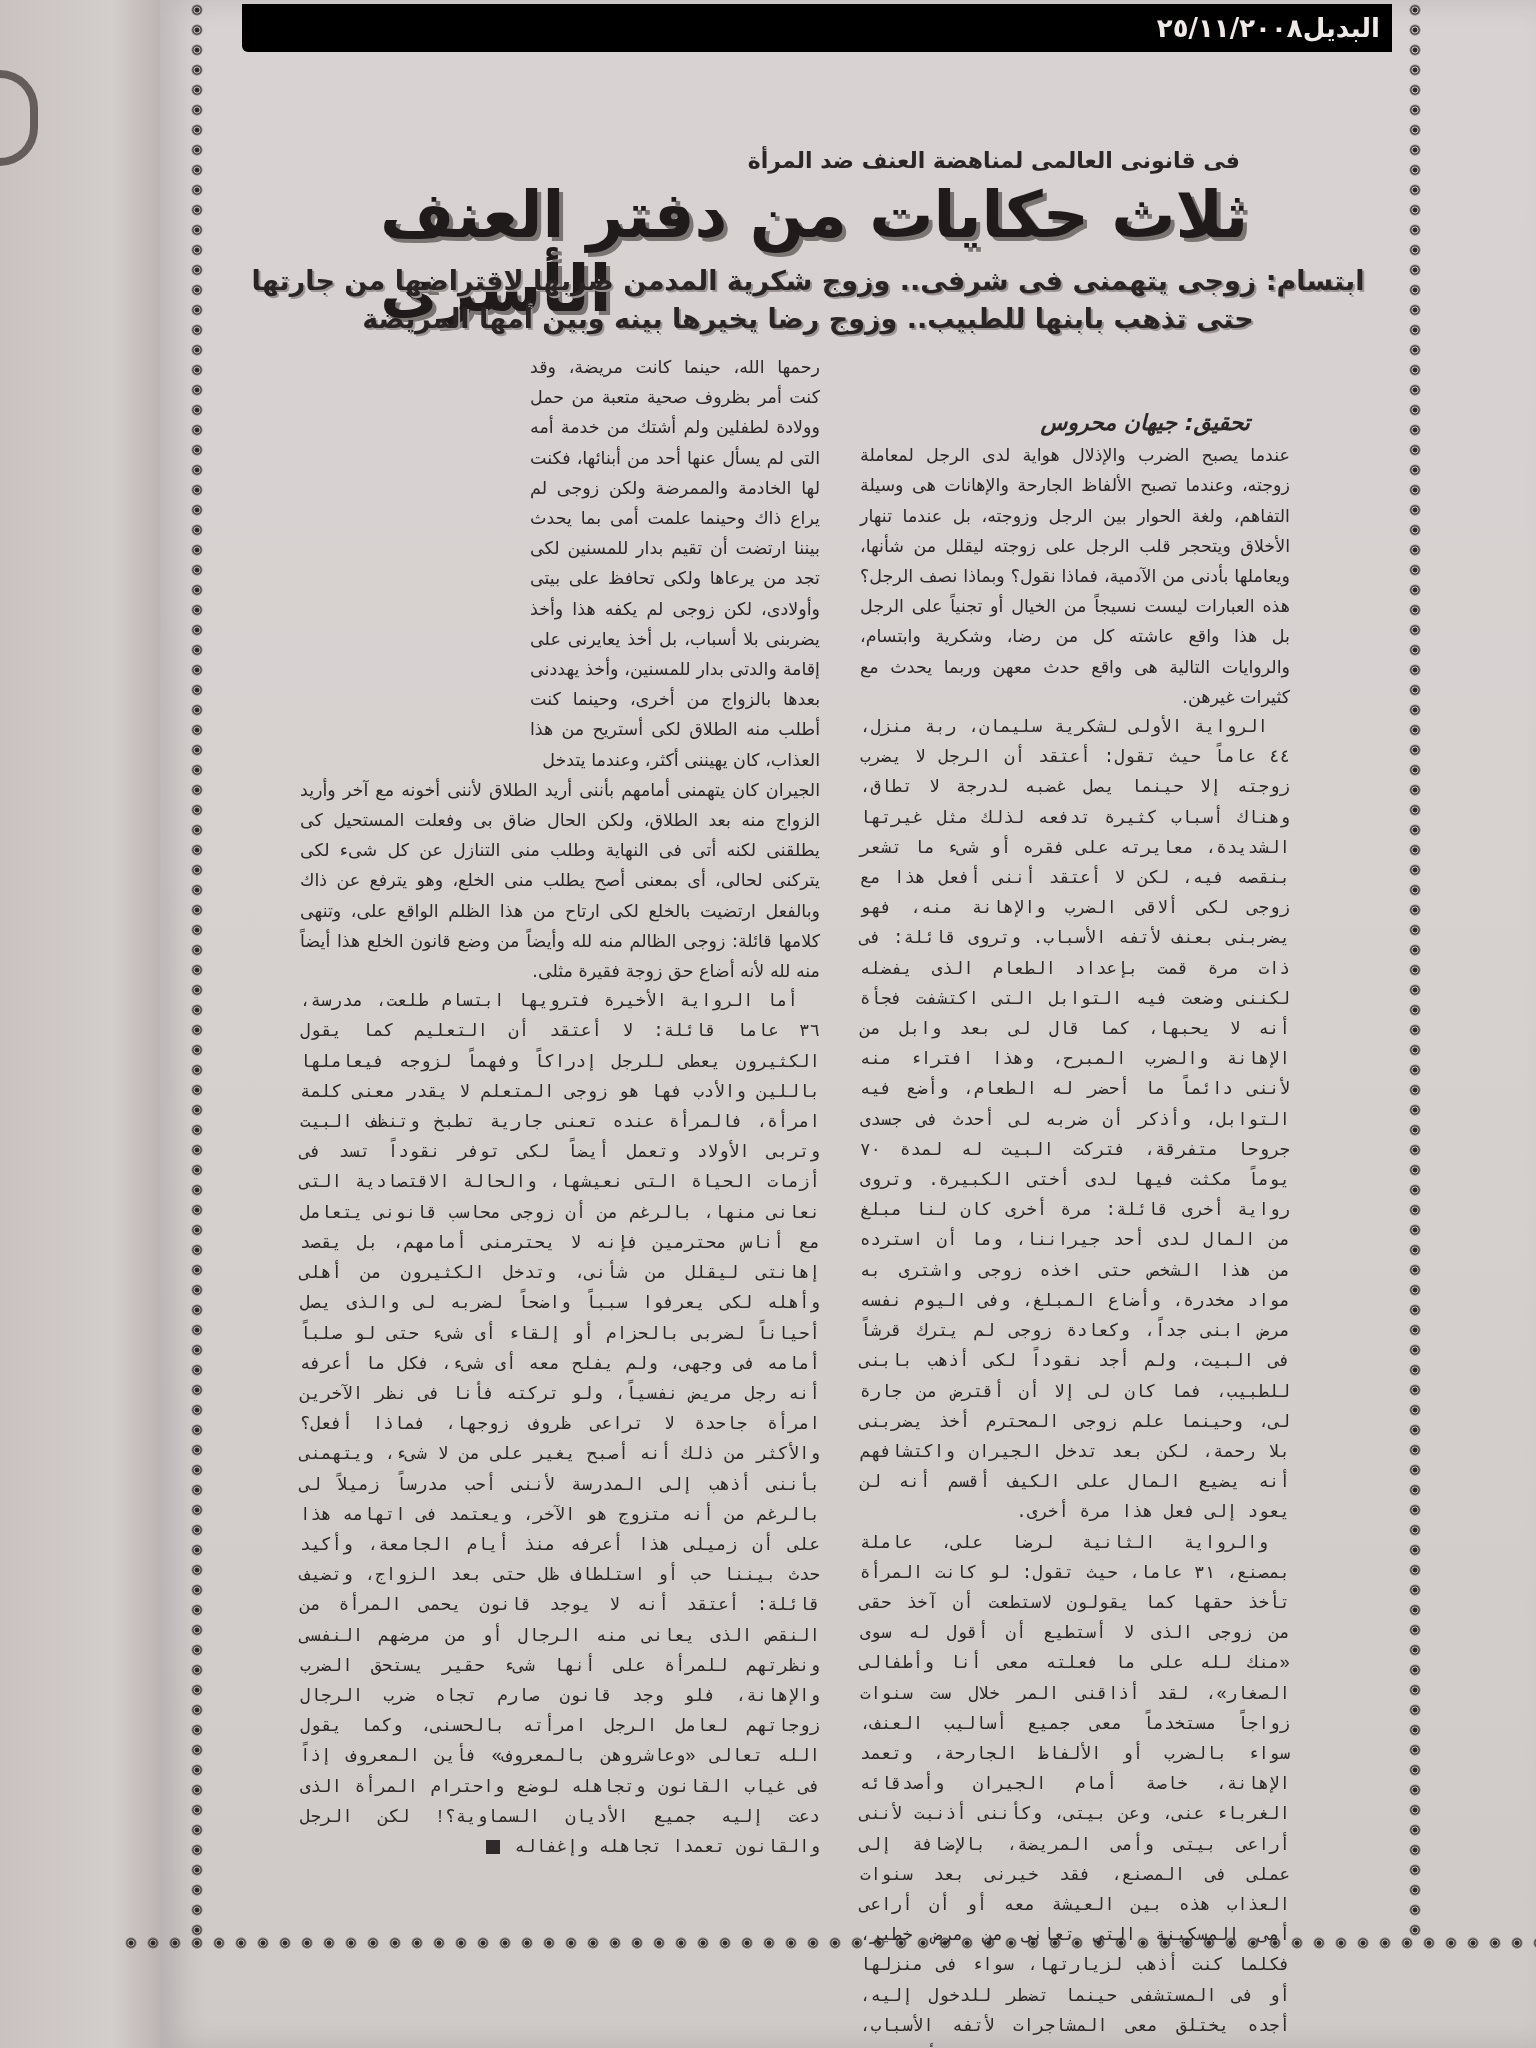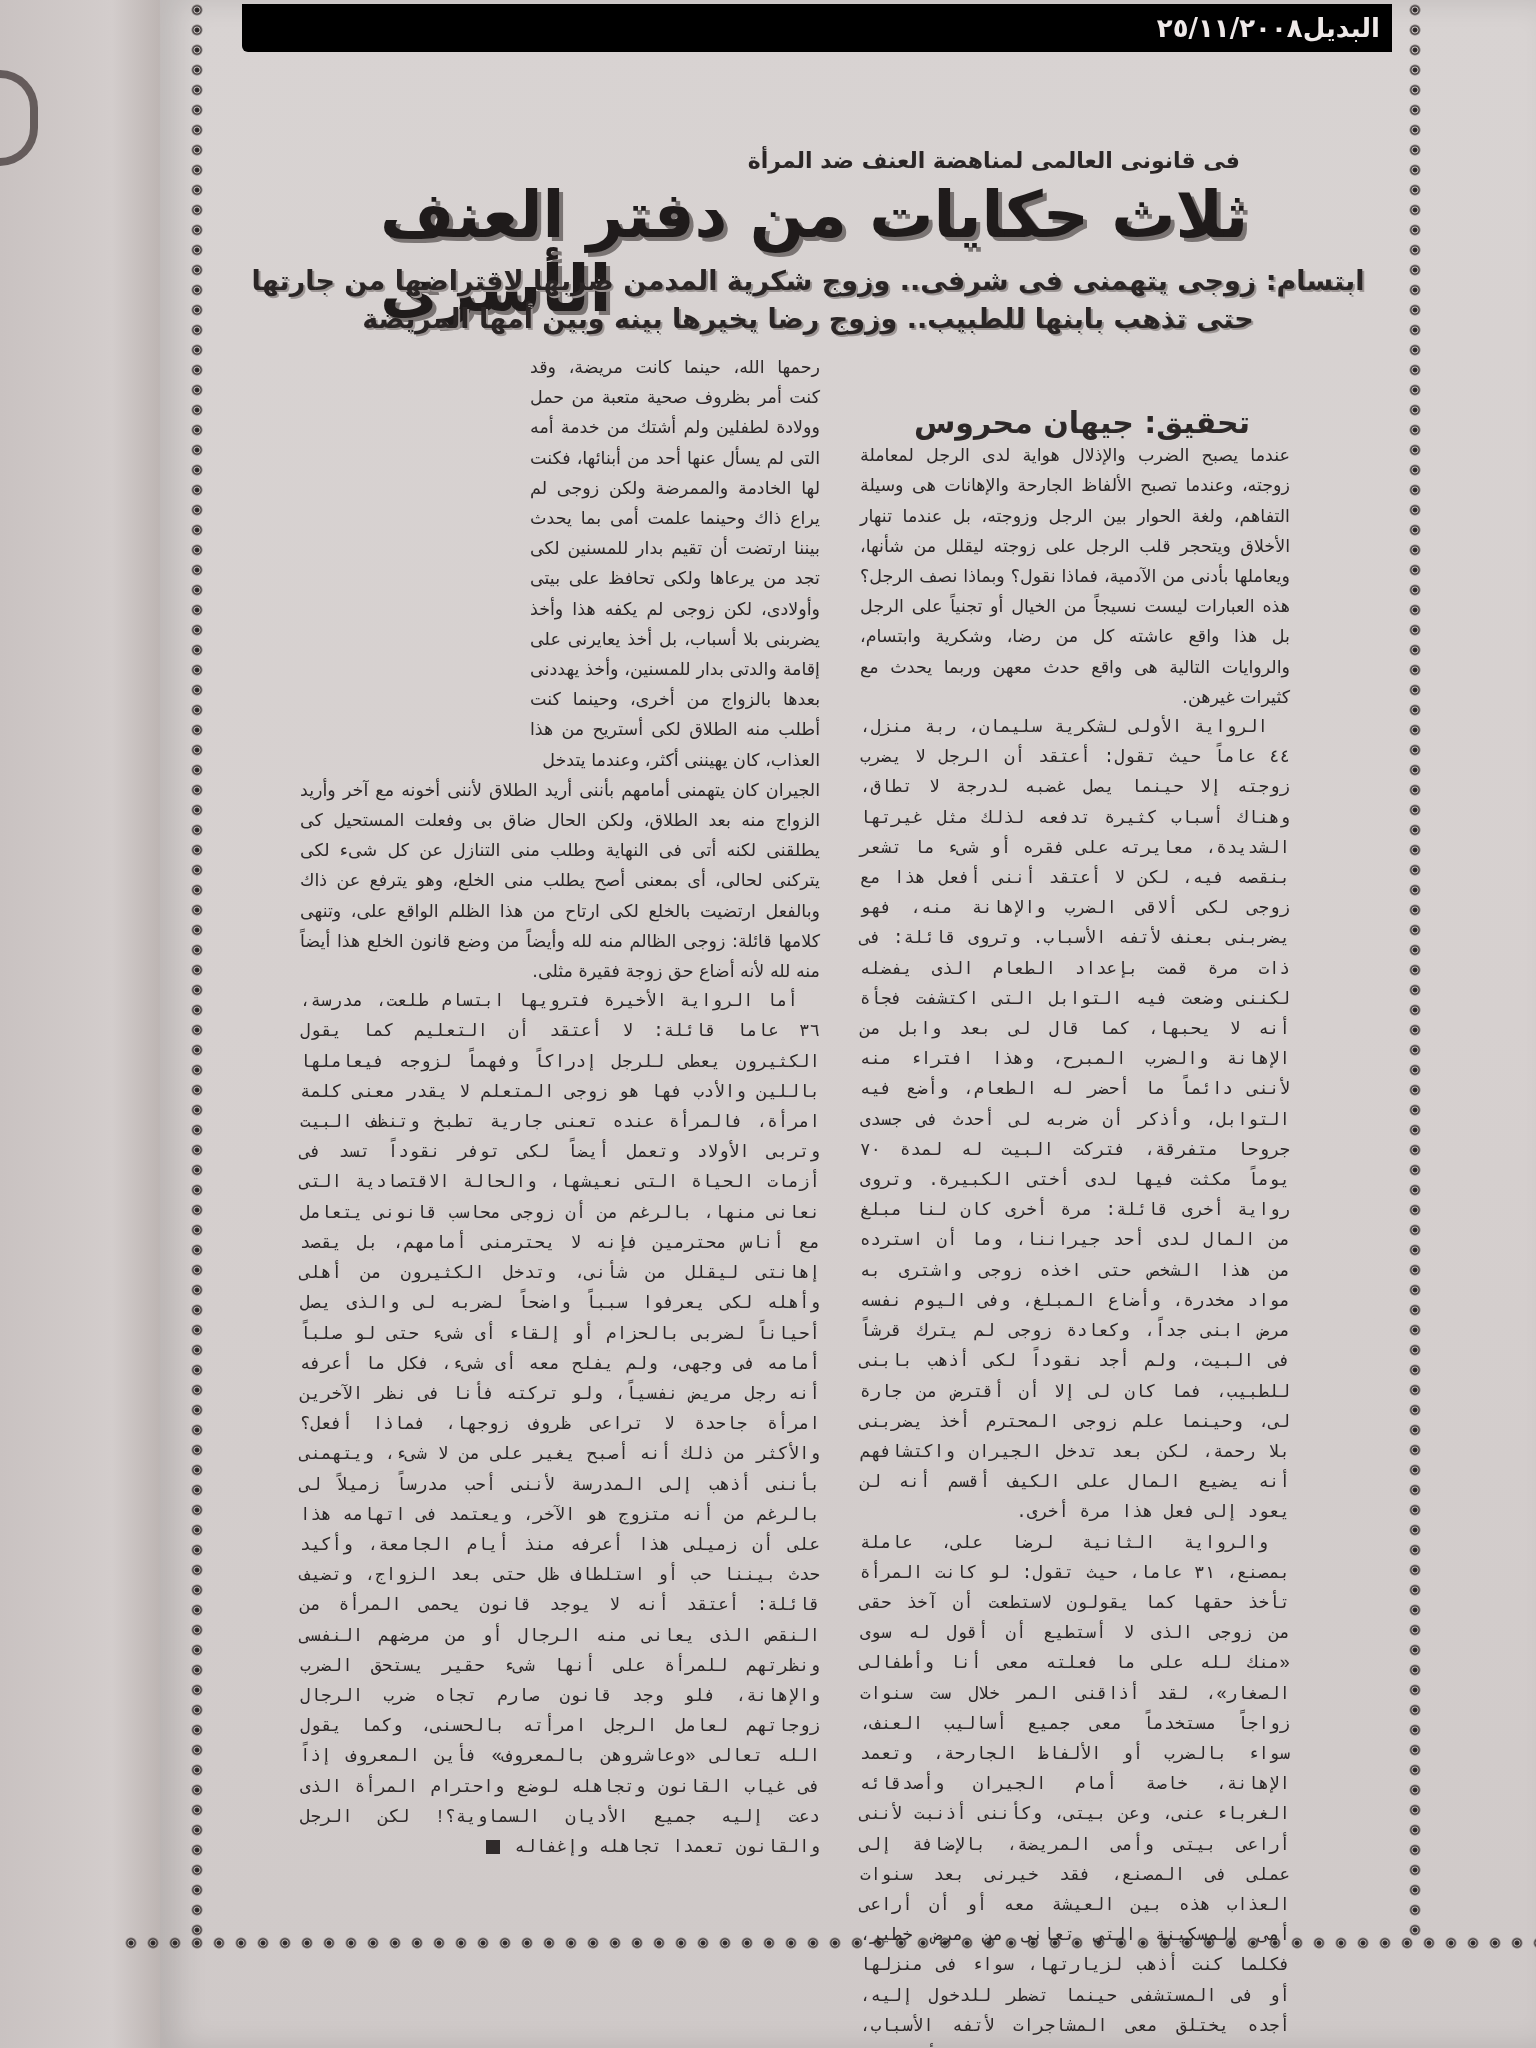--- a/index.html
+++ b/index.html
@@ -62,21 +62,21 @@
   .col {
     position:absolute; direction:rtl; text-align:justify;
     font-size:17.5px; line-height:30.2px; color:#2d2828;
   }
   .col p { margin:0; text-indent:0; }
   .col p.indent { text-indent:22px;font-family:Liberation Mono, monospace; }
   .col-right { left:860px; top:408px; width:430px; }
   .col-left  { left:300px; top:352px; width:520px; }
   .col-left .narrow { width:290px; margin-left:auto; }
   .byline {
-    font-size:30px; font-weight:bold; margin:0 0 2px 0; padding-right:40px;
+    font-size:22px; font-weight:bold; margin:0 0 2px 0; padding-right:40px;font-style:italic;
   }
   .end-mark {
     display:inline-block; width:14px; height:14px; background:#2f2a2a;
     vertical-align:middle; margin-right:4px;
   }
 </style>
 </head>
 <body>
 
 <div class="left-margin">

